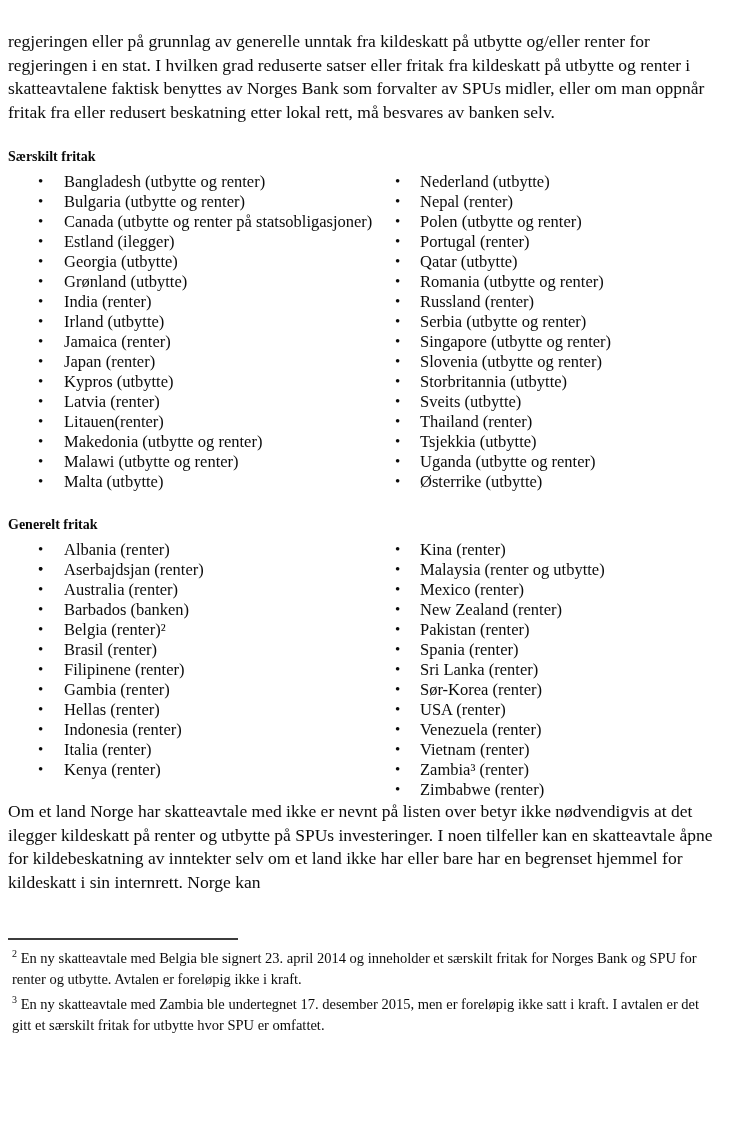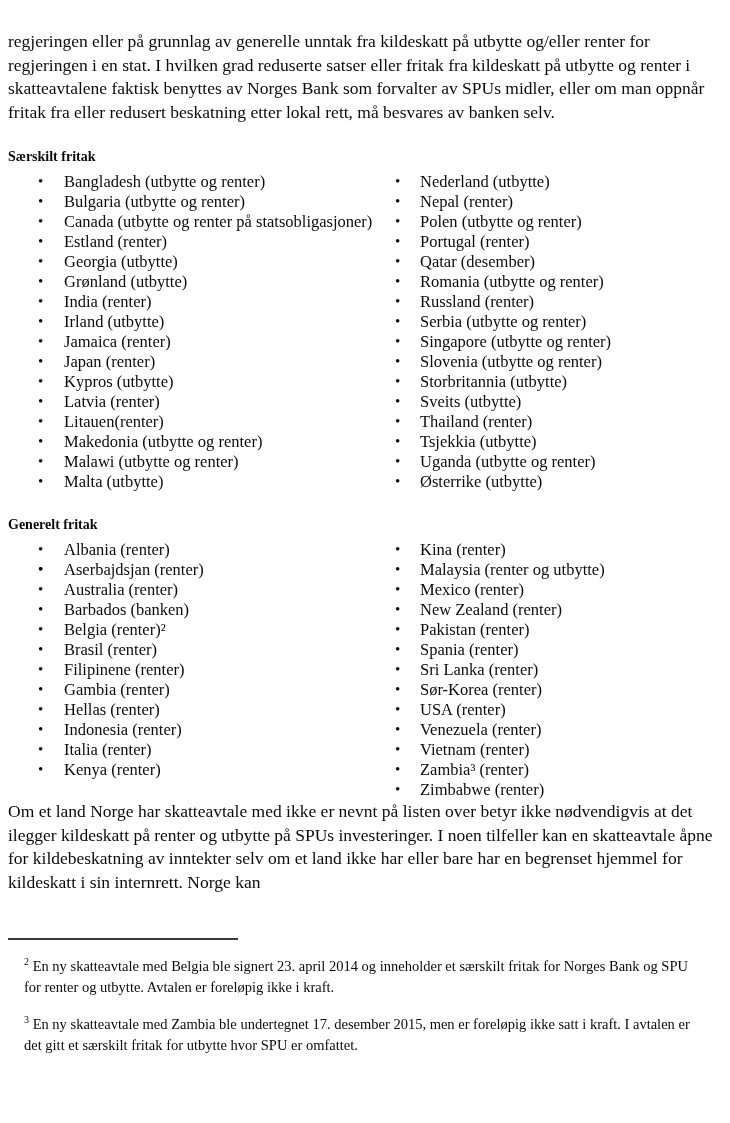--- a/index.html
+++ b/index.html
@@ -53,21 +53,21 @@
     margin-top: 44px;
     font-size: 14.5px;
     line-height: 21px;
   }
   .footnote-rule {
     width: 230px;
     height: 0;
     border-top: 2px solid #3c3c3c;
     margin: 0 0 8px 0;
   }
-  .fn { margin: 16px; }
+  .fn { margin: 4px; }
   .fn sup {
     font-size: 10px;
     line-height: 0;
     vertical-align: super;
   }
 </style>
 </head>
 <body>
 
 <div class="page">
@@ -75,41 +75,41 @@
   <p class="para intro">regjeringen eller på grunnlag av generelle unntak fra kildeskatt på utbytte og/eller renter for regjeringen i en stat. I hvilken grad reduserte satser eller fritak fra kildeskatt på utbytte og renter i skatteavtalene faktisk benyttes av Norges Bank som forvalter av SPUs midler, eller om man oppnår fritak fra eller redusert beskatning etter lokal rett, må besvares av banken selv.</p>
 
   <section>
     <h2 class="section-heading">Særskilt fritak</h2>
     <div class="cols">
       <ul class="col left">
 
       <li><span class="bullet">•</span><span>Bangladesh (utbytte og renter)</span></li>
           <li><span class="bullet">•</span><span>Bulgaria (utbytte og renter)</span></li>
           <li><span class="bullet">•</span><span>Canada (utbytte og renter på statsobligasjoner)</span></li>
-          <li><span class="bullet">•</span><span>Estland (renter)</span></li>
+          <li><span class="bullet">•</span><span>Estland (ilegger)</span></li>
           <li><span class="bullet">•</span><span>Georgia (utbytte)</span></li>
           <li><span class="bullet">•</span><span>Grønland (utbytte)</span></li>
           <li><span class="bullet">•</span><span>India (renter)</span></li>
           <li><span class="bullet">•</span><span>Irland (utbytte)</span></li>
           <li><span class="bullet">•</span><span>Jamaica (renter)</span></li>
           <li><span class="bullet">•</span><span>Japan (renter)</span></li>
           <li><span class="bullet">•</span><span>Kypros (utbytte)</span></li>
           <li><span class="bullet">•</span><span>Latvia (renter)</span></li>
           <li><span class="bullet">•</span><span>Litauen(renter)</span></li>
           <li><span class="bullet">•</span><span>Makedonia (utbytte og renter)</span></li>
           <li><span class="bullet">•</span><span>Malawi (utbytte og renter)</span></li>
           <li><span class="bullet">•</span><span>Malta (utbytte)</span></li>
         </ul>
       <ul class="col right">
 
       <li><span class="bullet">•</span><span>Nederland (utbytte)</span></li>
           <li><span class="bullet">•</span><span>Nepal (renter)</span></li>
           <li><span class="bullet">•</span><span>Polen (utbytte og renter)</span></li>
           <li><span class="bullet">•</span><span>Portugal (renter)</span></li>
-          <li><span class="bullet">•</span><span>Qatar (desember)</span></li>
+          <li><span class="bullet">•</span><span>Qatar (utbytte)</span></li>
           <li><span class="bullet">•</span><span>Romania (utbytte og renter)</span></li>
           <li><span class="bullet">•</span><span>Russland (renter)</span></li>
           <li><span class="bullet">•</span><span>Serbia (utbytte og renter)</span></li>
           <li><span class="bullet">•</span><span>Singapore (utbytte og renter)</span></li>
           <li><span class="bullet">•</span><span>Slovenia (utbytte og renter)</span></li>
           <li><span class="bullet">•</span><span>Storbritannia (utbytte)</span></li>
           <li><span class="bullet">•</span><span>Sveits (utbytte)</span></li>
           <li><span class="bullet">•</span><span>Thailand (renter)</span></li>
           <li><span class="bullet">•</span><span>Tsjekkia (utbytte)</span></li>
           <li><span class="bullet">•</span><span>Uganda (utbytte og renter)</span></li>

